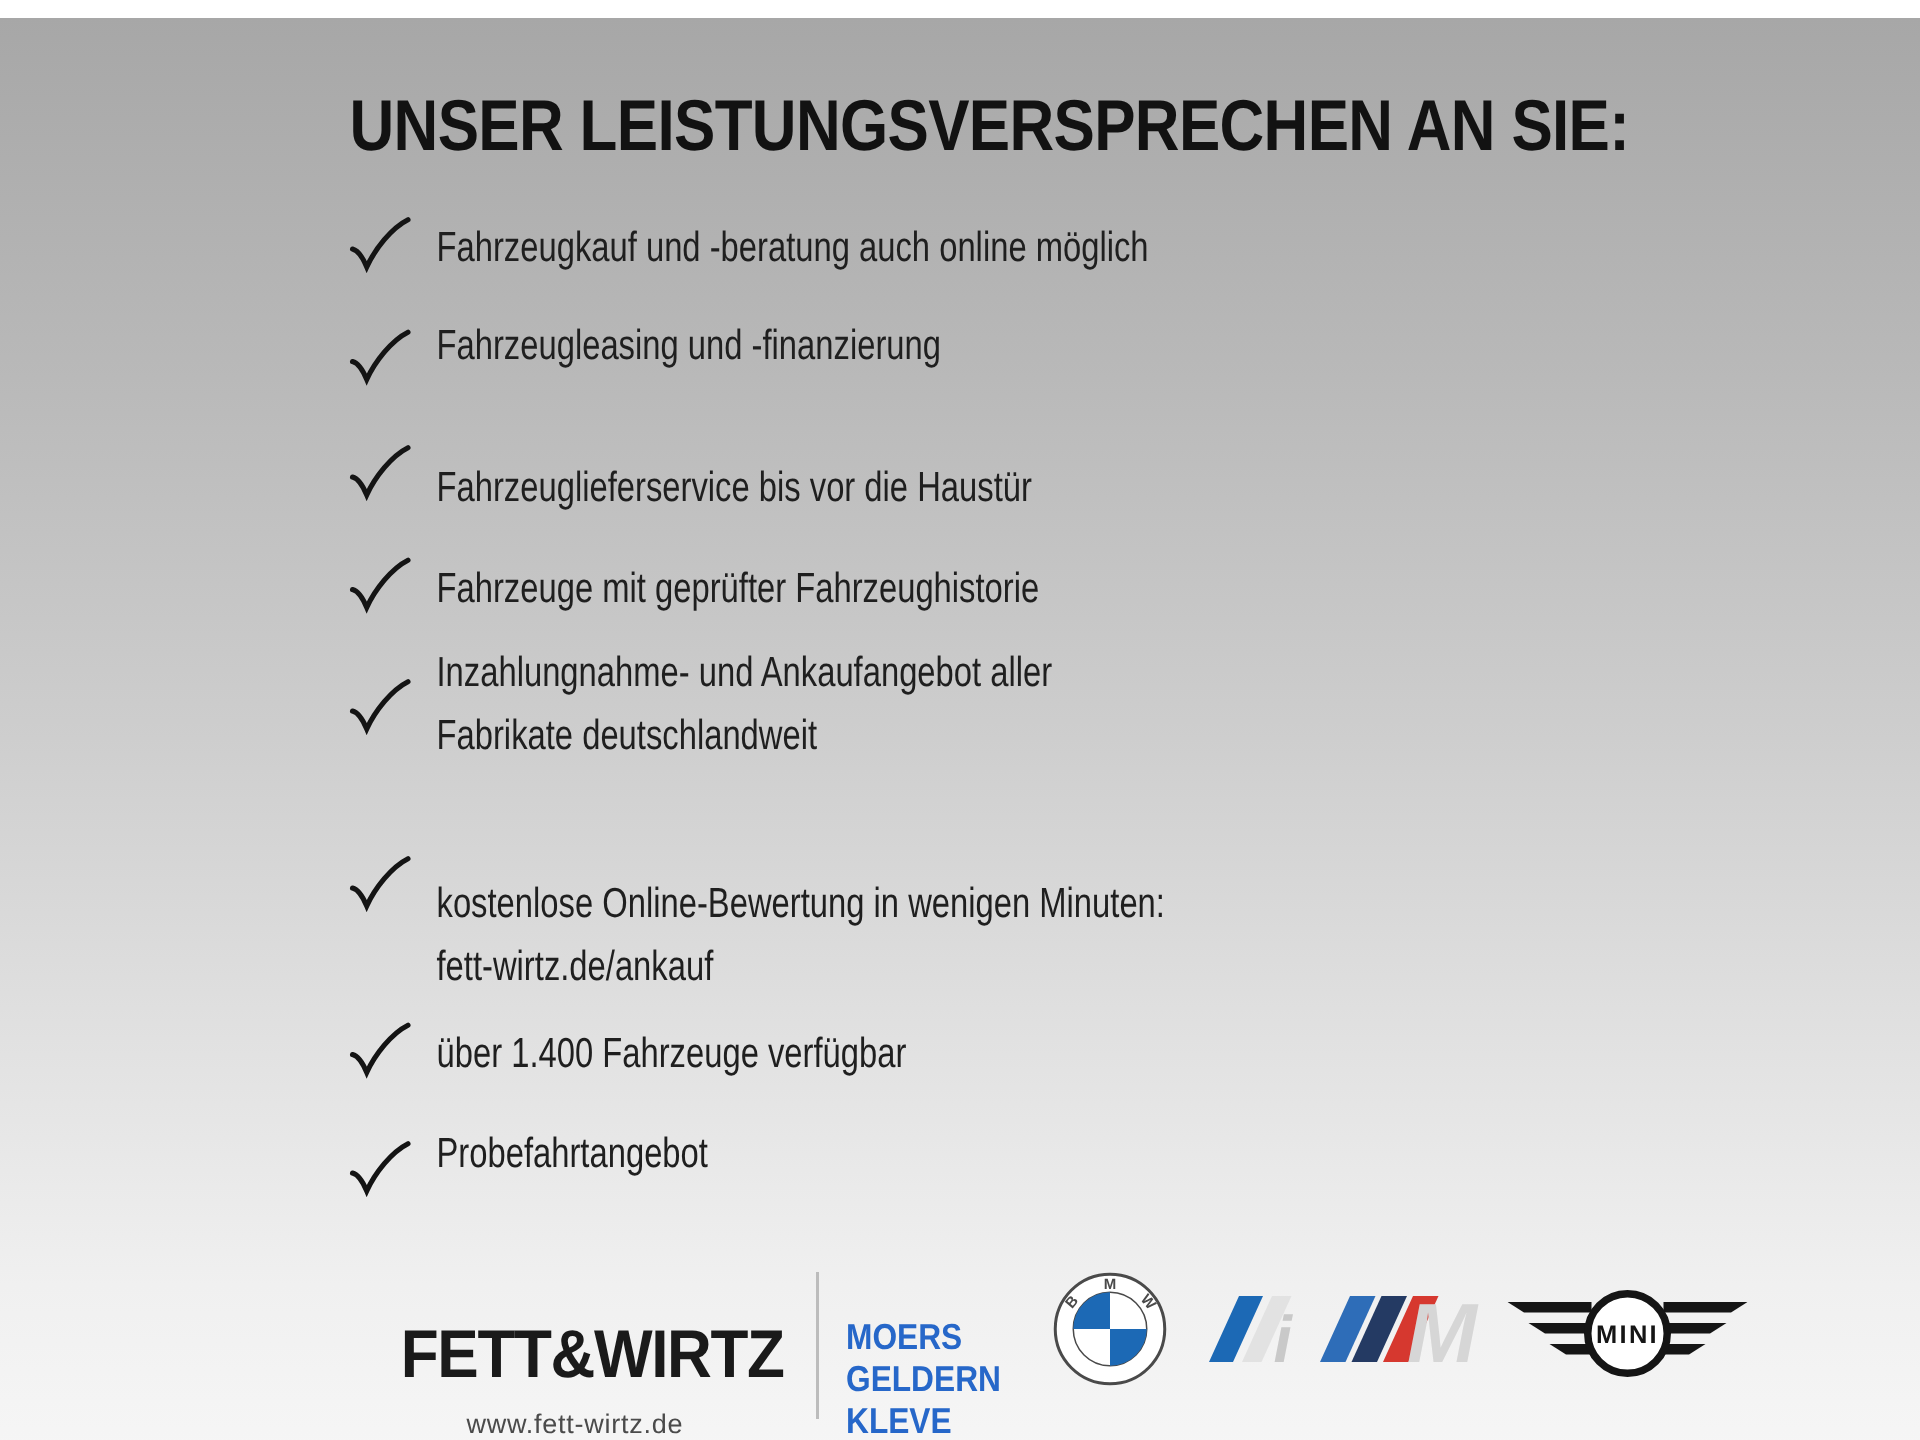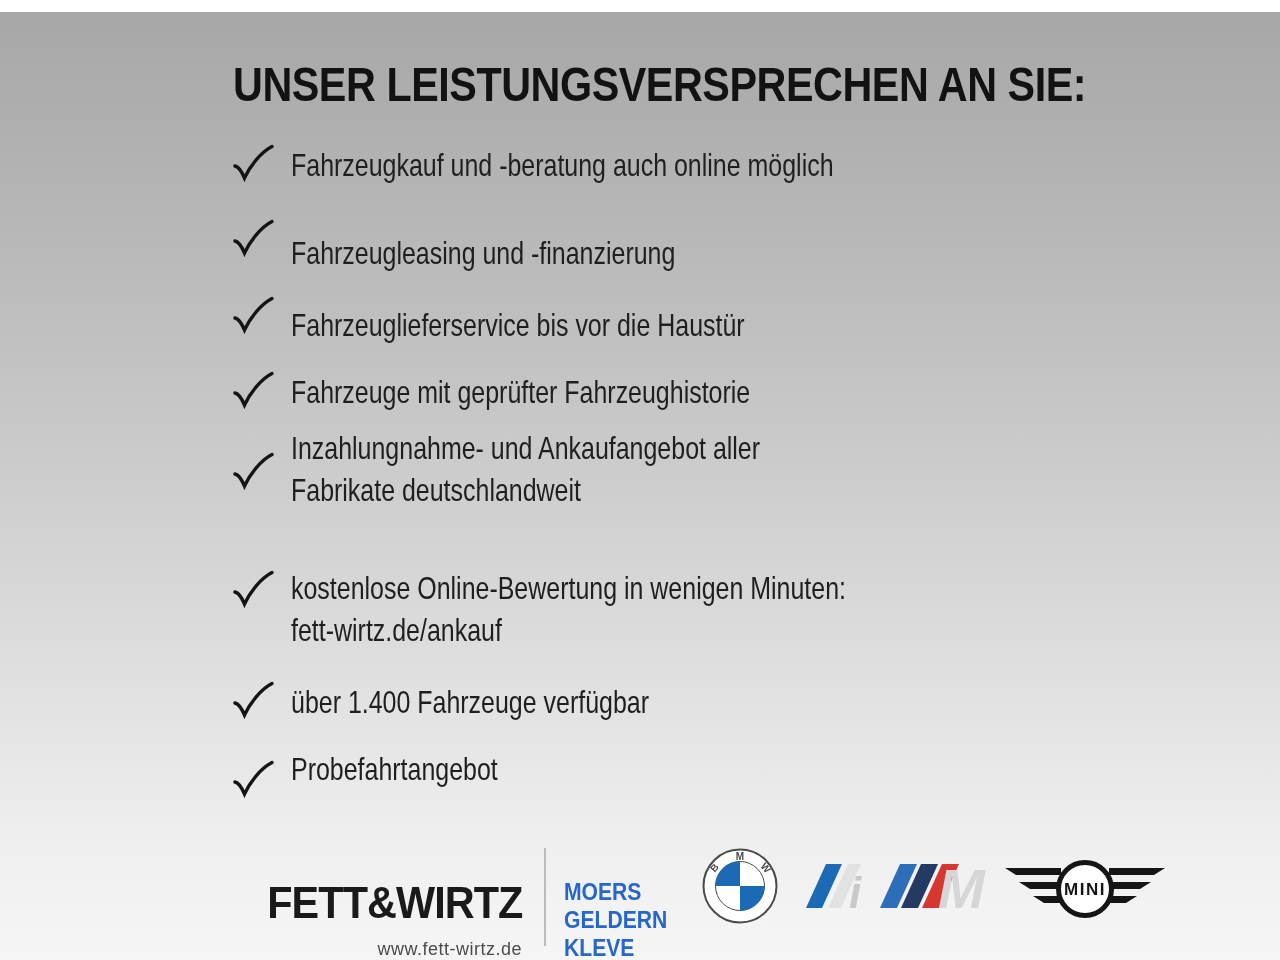--- a/index.html
+++ b/index.html
@@ -9,28 +9,28 @@
     background:linear-gradient(180deg,#a7a7a7 0%,#b9b9b9 25%,#cecece 50%,#e2e2e2 72%,#f0f0f0 88%,#f6f6f6 100%);
     margin-top:12px;
   }
   .title {
     position:absolute; left:233px; top:48px;
     font-size:48px; font-weight:bold; line-height:50px; color:#121212;
     letter-spacing:-0.5px;
   }
   .title .squeeze { display:inline-block; transform:scaleX(0.86); transform-origin:left center; white-space:nowrap; }
   .check-icon { position:absolute; left:231px; width:44px; height:40px; }
-  .row-text { position:absolute; left:291px; font-size:32px; line-height:42px; color:#1f1f1f; }
+  .row-text { position:absolute; left:291px; font-size:28px; line-height:42px; color:#1f1f1f; }
   .row-text .line { display:block; transform:scaleX(0.78); transform-origin:left center; white-space:nowrap; letter-spacing:0; }
   
   .dealer { position:absolute; right:758px; top:869px; text-align:right; }
   .dealer-name { font-size:45px; font-weight:800; color:#1a1a1a; line-height:44px; letter-spacing:-1px;
                  transform:scaleX(0.92); transform-origin:right center; white-space:nowrap; }
   .dealer-sub { font-size:21px; color:#8f8f8f; letter-spacing:2.5px; line-height:24px; margin-top:2px; }
-  .dealer-web { font-size:18px; color:#4b4b4b; letter-spacing:0.5px; line-height:20px; margin-top:14px; }
+  .dealer-web { font-size:18px; color:#4b4b4b; letter-spacing:0.5px; line-height:20px; margin-top:14px;text-align:center; }
   .v-divider { position:absolute; left:544px; top:836px; width:2px; height:98px; background:#bcbcbc; }
   .locations { position:absolute; left:564px; top:866px; color:#2667C9; font-weight:bold; font-size:24px; line-height:28px; }
   .locations .loc { display:block; transform:scaleX(0.88); transform-origin:left center; white-space:nowrap; }
   .logo { position:absolute; }
   .bmw-roundel-letters { font-size:10px; fill:#4a4a4a; font-weight:600; }
   .mini-text { font-size:17px; font-weight:bold; letter-spacing:1.5px; fill:#151515; }
   svg text { font-family:"Liberation Sans","DejaVu Sans",sans-serif; }
 </style>
 </head>
 <body>
@@ -44,21 +44,21 @@
         <path d="M4 22 C8 23 11 28 13.5 34 C19 22 30 8 41 2.5" fill="none" stroke="#141414" stroke-width="3.4" stroke-linecap="round"></path>
       </svg>
     <div class="row-text" style="top:132px">
       <span class="line">Fahrzeugkauf und -beratung auch online möglich</span>
       <span class="line"></span>
     </div>
 
     <svg class="check-icon" style="top:207px" viewBox="0 0 44 40">
         <path d="M4 22 C8 23 11 28 13.5 34 C19 22 30 8 41 2.5" fill="none" stroke="#141414" stroke-width="3.4" stroke-linecap="round"></path>
       </svg>
-    <div class="row-text" style="top:220px">
+    <div class="row-text" style="top:197px">
       <span class="line">Fahrzeugleasing und -finanzierung</span>
       <span class="line"></span>
     </div>
 
     <svg class="check-icon" style="top:284px" viewBox="0 0 44 40">
         <path d="M4 22 C8 23 11 28 13.5 34 C19 22 30 8 41 2.5" fill="none" stroke="#141414" stroke-width="3.4" stroke-linecap="round"></path>
       </svg>
     <div class="row-text" style="top:292px">
       <span class="line">Fahrzeuglieferservice bis vor die Haustür</span>
       <span class="line"></span>
@@ -76,21 +76,21 @@
         <path d="M4 22 C8 23 11 28 13.5 34 C19 22 30 8 41 2.5" fill="none" stroke="#141414" stroke-width="3.4" stroke-linecap="round"></path>
       </svg>
     <div class="row-text" style="top:415px">
       <span class="line">Inzahlungnahme- und Ankaufangebot aller</span>
       <span class="line">Fabrikate deutschlandweit</span>
     </div>
 
     <svg class="check-icon" style="top:558px" viewBox="0 0 44 40">
         <path d="M4 22 C8 23 11 28 13.5 34 C19 22 30 8 41 2.5" fill="none" stroke="#141414" stroke-width="3.4" stroke-linecap="round"></path>
       </svg>
-    <div class="row-text" style="top:555px">
+    <div class="row-text" style="top:569px">
       <span class="line">kostenlose Online-Bewertung in wenigen Minuten:</span>
       <span class="line">fett-wirtz.de/ankauf</span>
     </div>
 
     <svg class="check-icon" style="top:669px" viewBox="0 0 44 40">
         <path d="M4 22 C8 23 11 28 13.5 34 C19 22 30 8 41 2.5" fill="none" stroke="#141414" stroke-width="3.4" stroke-linecap="round"></path>
       </svg>
     <div class="row-text" style="top:669px">
       <span class="line">über 1.400 Fahrzeuge verfügbar</span>
       <span class="line"></span>

